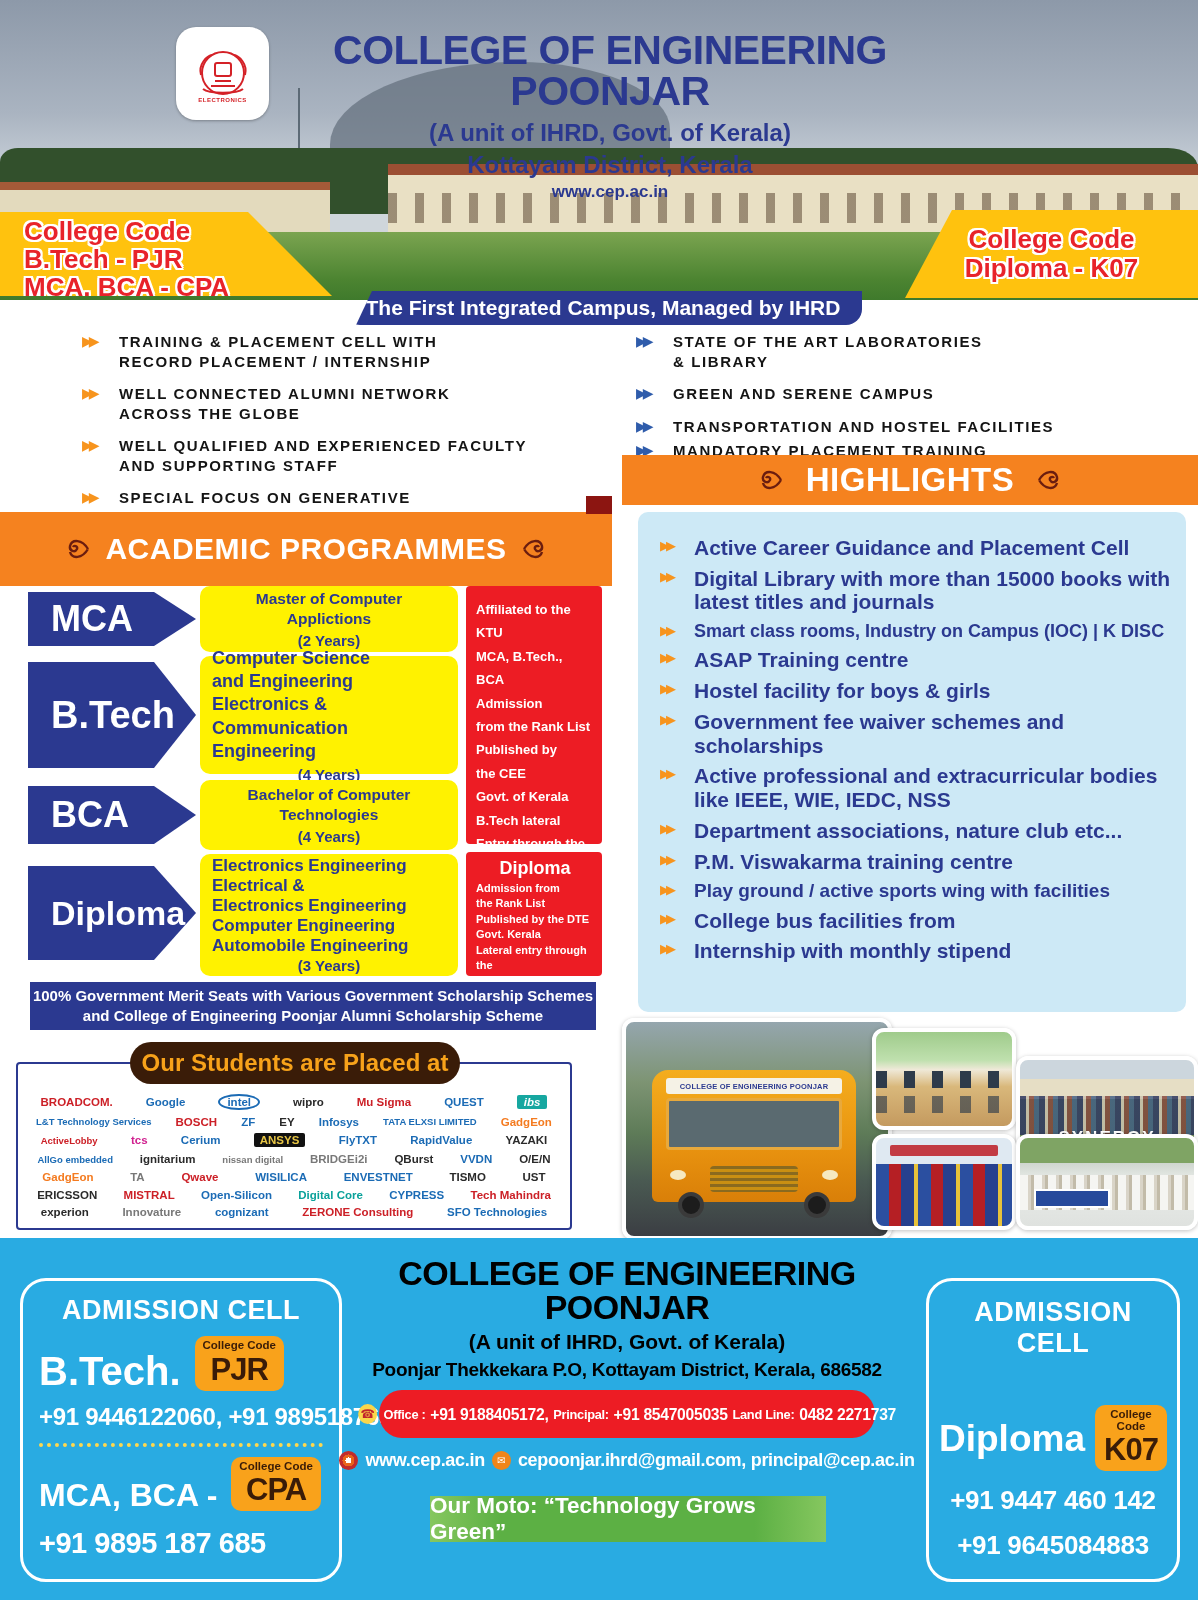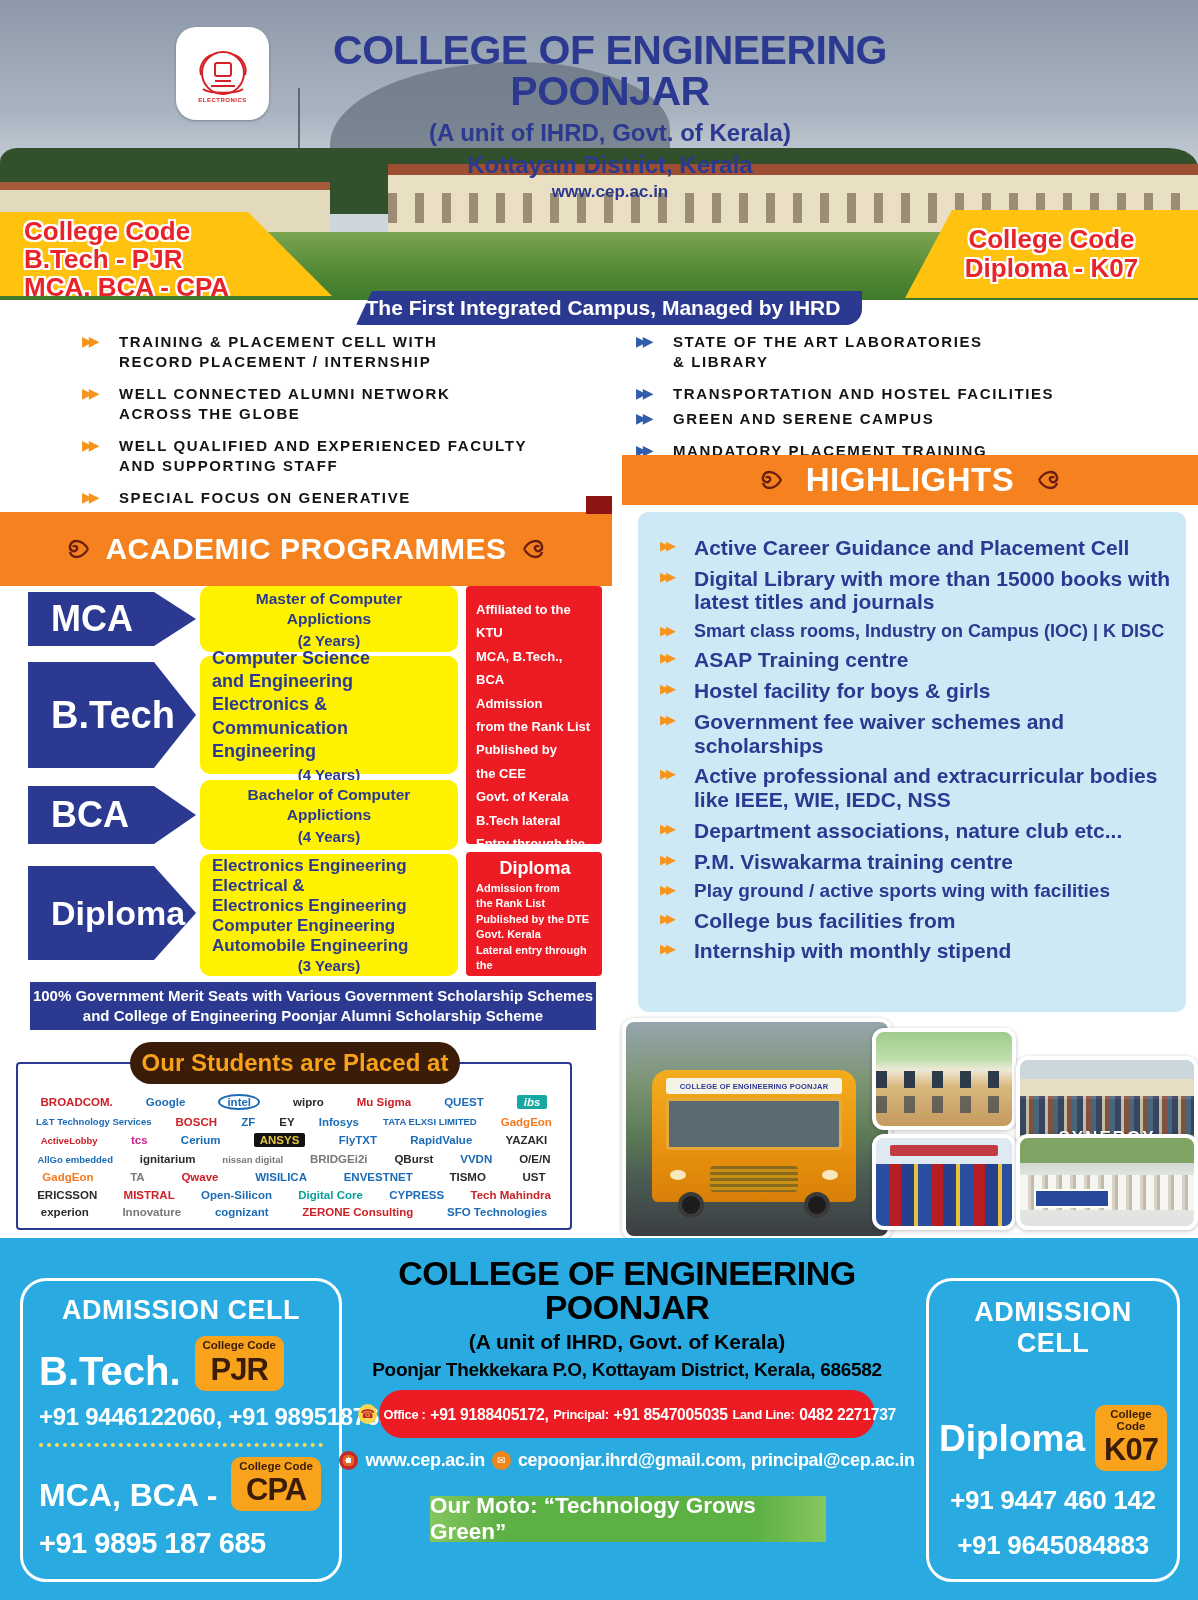--- a/index.html
+++ b/index.html
@@ -259,27 +259,27 @@
 AI IN EDUCATION</span>
       </div>
   </div>
 
   <div class="features-right">
     <div class="feat">
         <span class="chev bl"></span>
         <span class="feat-text pre">STATE OF THE ART LABORATORIES
 &amp; LIBRARY</span>
       </div>
+    <div class="feat">
+        <span class="chev bl"></span>
+        <span class="feat-text pre">GREEN AND SERENE CAMPUS</span>
+      </div>
     <div class="feat tight">
         <span class="chev bl"></span>
         <span class="feat-text pre">TRANSPORTATION AND HOSTEL FACILITIES</span>
-      </div>
-    <div class="feat">
-        <span class="chev bl"></span>
-        <span class="feat-text pre">GREEN AND SERENE CAMPUS</span>
       </div>
     <div class="feat">
         <span class="chev bl"></span>
         <span class="feat-text pre">MANDATORY PLACEMENT TRAINING
 FOR ALL THE STUDENTS</span>
       </div>
   </div>
 
   <div class="hl-band">
     <svg class="flr" width="30" height="26" viewBox="0 0 30 26">
@@ -312,21 +312,21 @@
   <div class="ybox yb-btech">
     <div class="lines pre">Computer Science
 and Engineering
 Electronics &amp;
 Communication Engineering</div>
     <div class="years">(4 Years)</div>
   </div>
 
   <div class="parrow pa-bca">BCA</div>
   <div class="ybox center yb-bca">
-    <div class="lines pre">Bachelor of Computer Applictions</div>
+    <div class="lines pre">Bachelor of Computer Technologies</div>
     <div class="years">(4 Years)</div>
   </div>
 
   <div class="parrow pa-dip">Diploma</div>
   <div class="ybox yb-dip">
     <div class="lines pre">Electronics Engineering
 Electrical &amp;
 Electronics Engineering
 Computer Engineering
 Automobile Engineering</div>

